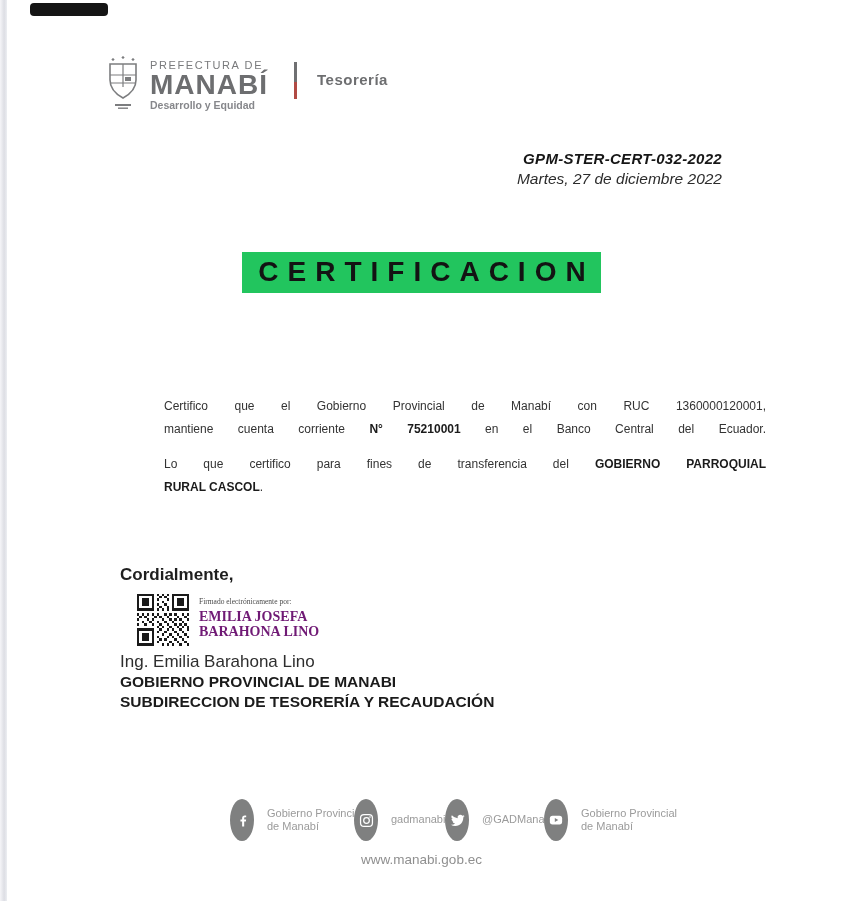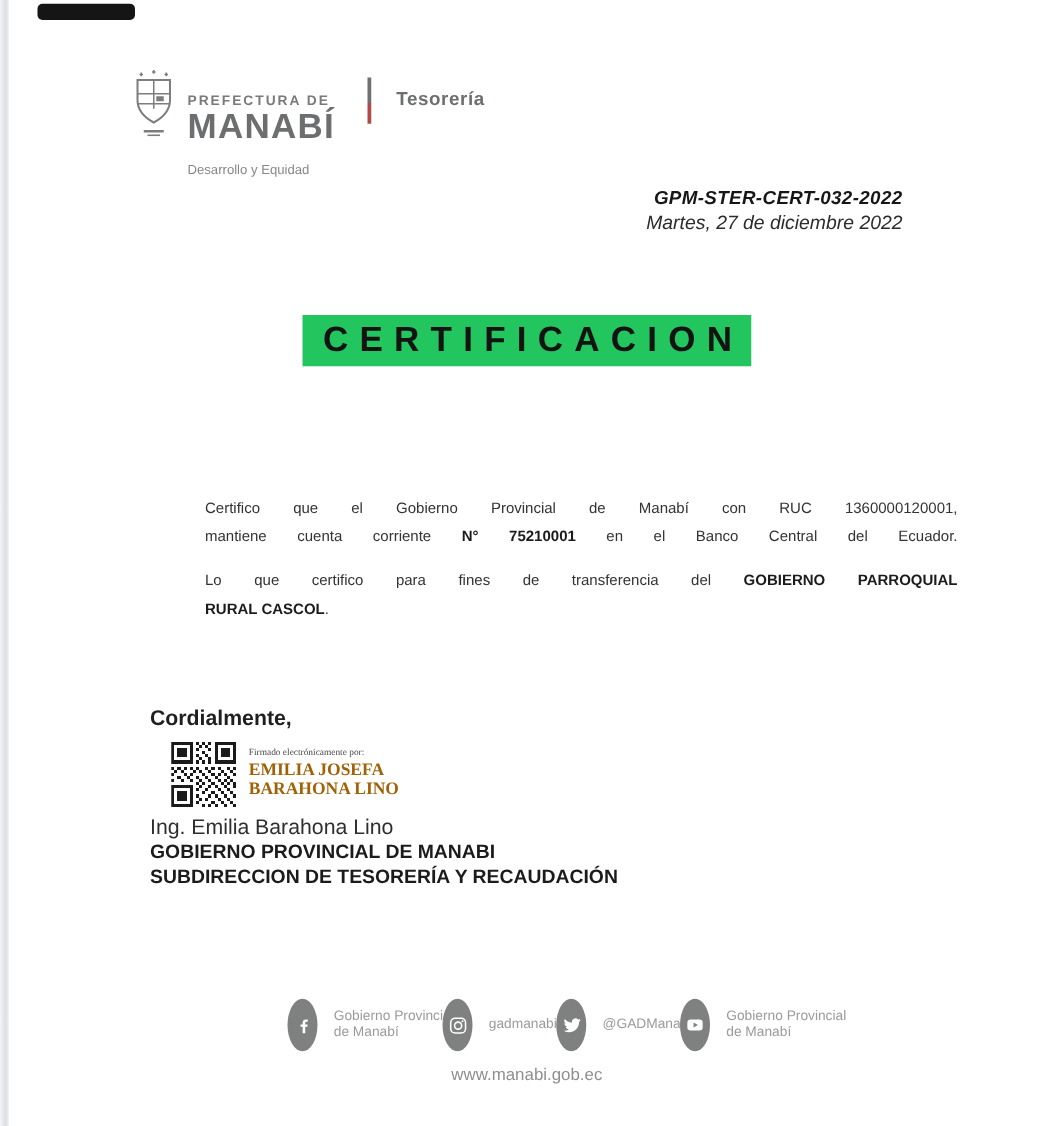--- a/index.html
+++ b/index.html
@@ -6,23 +6,23 @@
   .page{position:relative;width:843px;height:901px;background:#fff;overflow:hidden;
         font-family:"Liberation Sans",sans-serif;color:#3a3a3a;}
   .left-edge{position:absolute;left:0;top:0;width:7px;height:901px;
         background:linear-gradient(to right,#f5f5f8 0%,#dddee4 60%,#eceef2 100%);}
   .top-bar{position:absolute;left:30px;top:3px;width:78px;height:13px;background:#151515;border-radius:4px;}
 
   
   .brand{position:absolute;left:103px;top:55px;display:flex;}
   .crest{width:40px;height:54px;flex:0 0 auto;}
   .brand-text{margin-left:7px;}
-  .brand-top{font-size:11px;letter-spacing:1.6px;color:#797a7c;font-weight:700;margin-top:20px;}
+  .brand-top{font-size:11px;letter-spacing:1.6px;color:#797a7c;font-weight:400;margin-top:4px;}
   .brand-name{font-size:28px;font-weight:bold;color:#6d6e70;letter-spacing:1px;line-height:27px;}
-  .brand-tagline{font-size:10.5px;color:#86878b;margin-top:16px;}
+  .brand-tagline{font-size:10.5px;color:#86878b;margin-top:1px;font-weight:bold;}
   .divider{position:absolute;left:294px;top:62px;width:3px;height:37px;
         background:linear-gradient(#6f7072 0 55%,#b14a44 55% 100%);}
   .dept{position:absolute;left:317px;top:71px;font-size:15px;font-weight:bold;color:#6d6e70;letter-spacing:.5px;}
 
   
   .ref{position:absolute;right:121px;top:150px;text-align:right;}
   .ref-code{font-size:15px;font-weight:bold;font-style:italic;color:#161616;letter-spacing:.3px;}
   .ref-date{font-size:15.5px;font-style:italic;color:#2c2c2c;margin-top:3px;}
 
   
@@ -36,21 +36,21 @@
   .p1{top:395px;} .p2{top:453px;}
   .just{text-align:justify;text-align-last:justify;}
   .para b,.intro b{color:#1b1b1b;}
   .closing{position:absolute;left:120px;top:548px;font-size:17px;font-weight:bold;color:#1f1f1f;}
 
   
   .sig{position:absolute;left:137px;top:593px;display:flex;}
   .qr{width:52px;height:53px;flex:0 0 auto;}
   .sig-text{margin-left:10px;padding-top:4px;font-family:Liberation Serif, serif;}
   .sig-label{font-size:7.5px;color:#4a4a4a;}
-  .sig-name{font-size:14px;font-weight:bold;color:#a16207;line-height:15px;}
+  .sig-name{font-size:14px;font-weight:bold;color:#701a75;line-height:15px;}
   .sig-name.first{margin-top:3px;}
 
   .officer{position:absolute;left:120px;top:652px;}
   .officer-name{font-size:17px;color:#2e2e2e;line-height:20px;}
   .officer-title{font-size:15.5px;font-weight:bold;color:#1b1b1b;line-height:19.5px;}
 
   
   .social-item{position:absolute;top:799px;display:flex;align-items:center;gap:13px;height:42px;}
   .si-0{left:230px;} .si-1{left:354px;} .si-2{left:445px;} .si-3{left:544px;}
   .badge{width:24px;height:42px;border-radius:50%;background:#7f8080;

